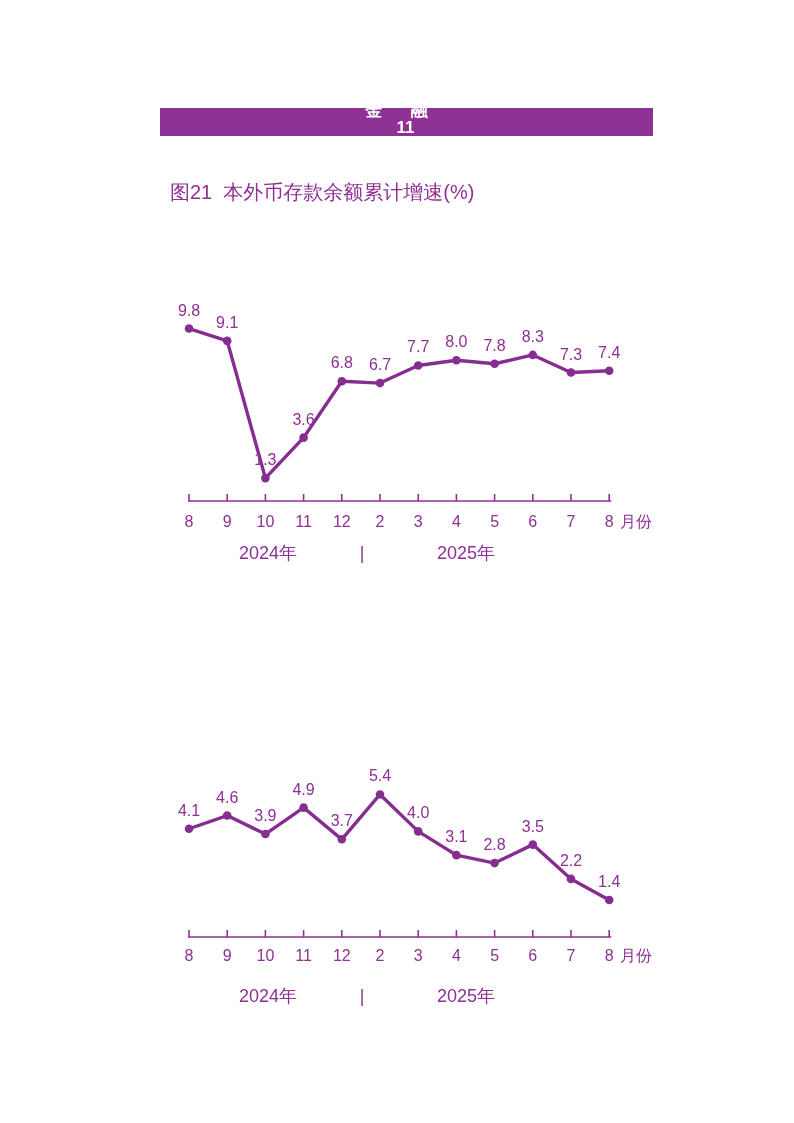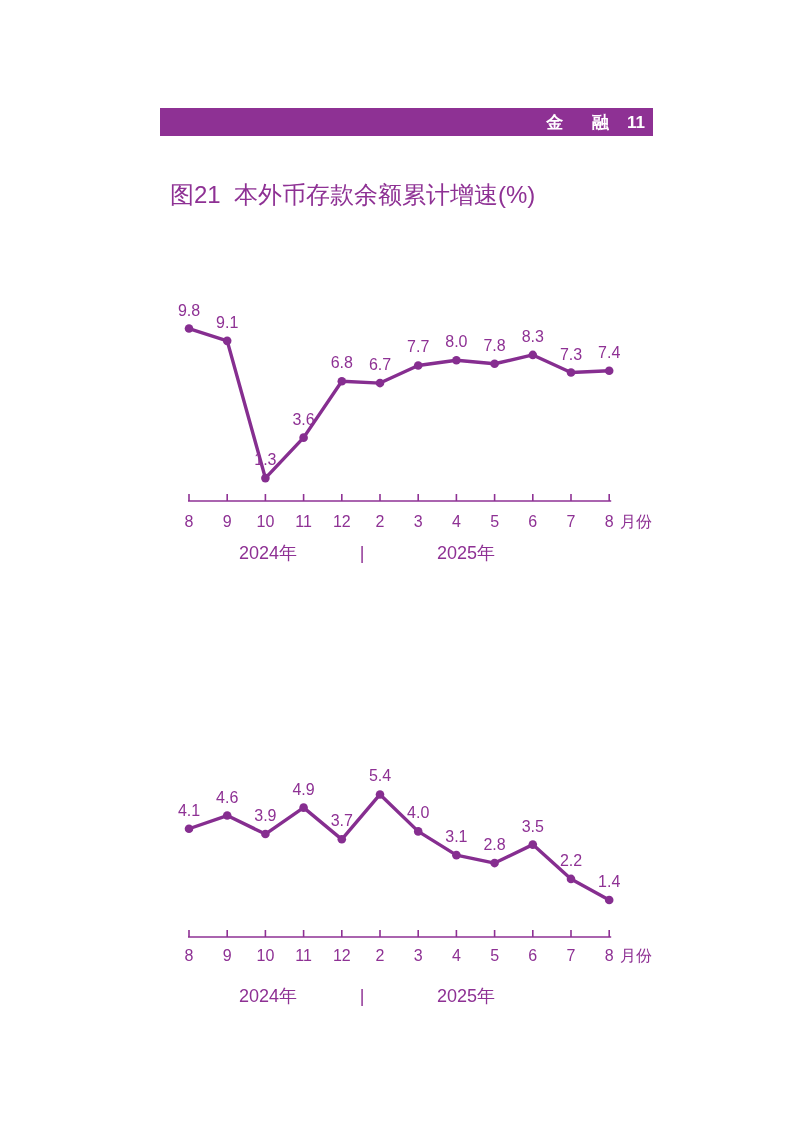--- a/index.html
+++ b/index.html
@@ -19,40 +19,41 @@
   }
   .header-bar {
     position: absolute;
     left: 160px; top: 108px;
     width: 493px; height: 28px;
     box-sizing: border-box;
     display: flex;
     align-items: center;
     justify-content: flex-end;
     padding-right: 8px;
+    flex-direction: column;
   }
   .header-bar .section-title {
     color: #ffffff;
     font-weight: bold;
     font-size: 17px;
     letter-spacing: 12px;
     line-height: 1;
   }
   .header-bar .page-number {
     color: #ffffff;
     font-weight: bold;
     font-size: 17px;
     margin-left: 6px;
     line-height: 1;
   }
   .chart-title {
     position: absolute;
     left: 170px;
     margin: 0;
-    font-size: 24px;
+    font-size: 20px;
     font-weight: normal;
     white-space: pre;
   }
   #title-0 { top: 179px; }
   #title-1 { top: 619px; }
   svg.chart { position: absolute; overflow: visible; }
   #chart-0 { left: 140px; top: 280px; }
   #chart-1 { left: 140px; top: 745px; }
 </style>
 </head>

